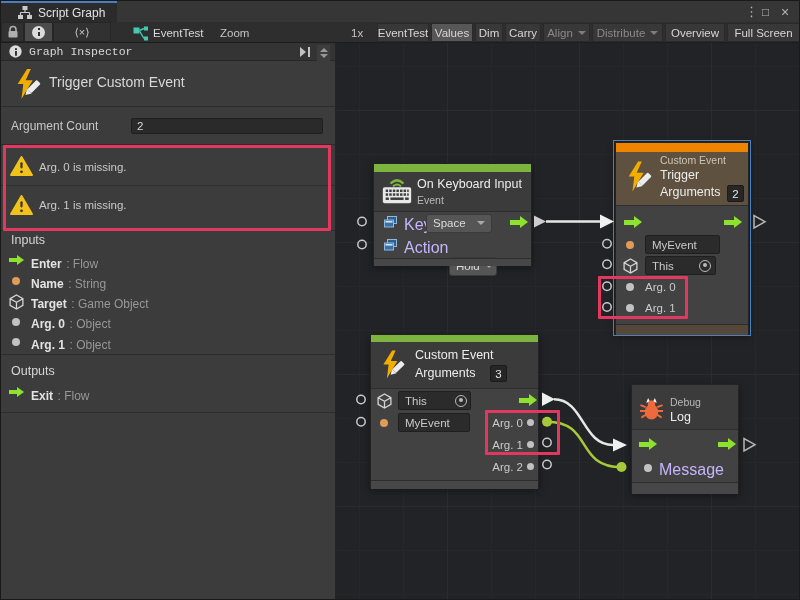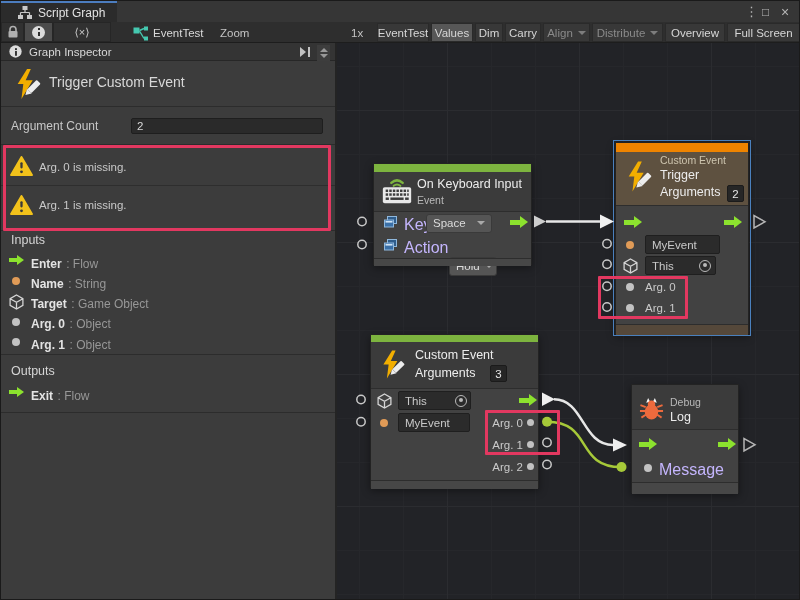--- a/index.html
+++ b/index.html
@@ -26,21 +26,21 @@
   #infoicon{width:13px;height:13px;border-radius:50%;background:#dcdcdc;position:relative;}
   #infoicon::before{content:"";position:absolute;left:5.5px;top:2.5px;width:2px;height:2px;background:#2e2e2e;}
   #infoicon::after{content:"";position:absolute;left:5.5px;top:6px;width:2px;height:4.5px;background:#2e2e2e;}
   #zoomtrack{left:247px;top:31px;width:90px;height:2px;background:#5e5e5e;}
   #zoomhandle{left:331px;top:26px;width:11px;height:11px;border-radius:50%;background:#9b9b9b;border:1px solid #6e6e6e;}
 
   
   #inspector{left:0;top:42px;width:334px;height:558px;background:#3c3c3c;}
   #paneldiv{left:334px;top:42px;width:2px;height:558px;background:#242424;}
   #insphead{left:0;top:0;width:334px;height:18px;background:#343434;border-bottom:1px solid #272727;display:flex;align-items:center;padding-left:8px;gap:7px;}
-  #insphead span{font-size:11.5px;color:#d8d8d8;}
+  #insphead span{font-size:11.5px;color:#d8d8d8;font-family:Liberation Mono, monospace;}
   .hline{position:absolute;left:0;width:334px;height:1px;background:#2c2c2c;}
   .ilabel{position:absolute;font-size:12px;color:#c8c8c8;}
   .pname{font-weight:bold;font-size:12px;color:#e3e3e3;}
   .ptype{font-size:12px;color:#979797;}
   #argfield{left:130px;top:75px;width:192px;height:16px;background:#2a2a2a;border:1px solid #1e1e1e;border-radius:2px;color:#d8d8d8;font-size:11.5px;padding-left:5px;display:flex;align-items:center;}
   .warntxt{position:absolute;left:38px;font-size:11.5px;color:#c8c8c8;}
   .dot{position:absolute;border-radius:50%;}
   .odot{width:8px;height:8px;background:#e09b57;}
   .gdot{width:8px;height:8px;background:#c2c2c2;}
 

